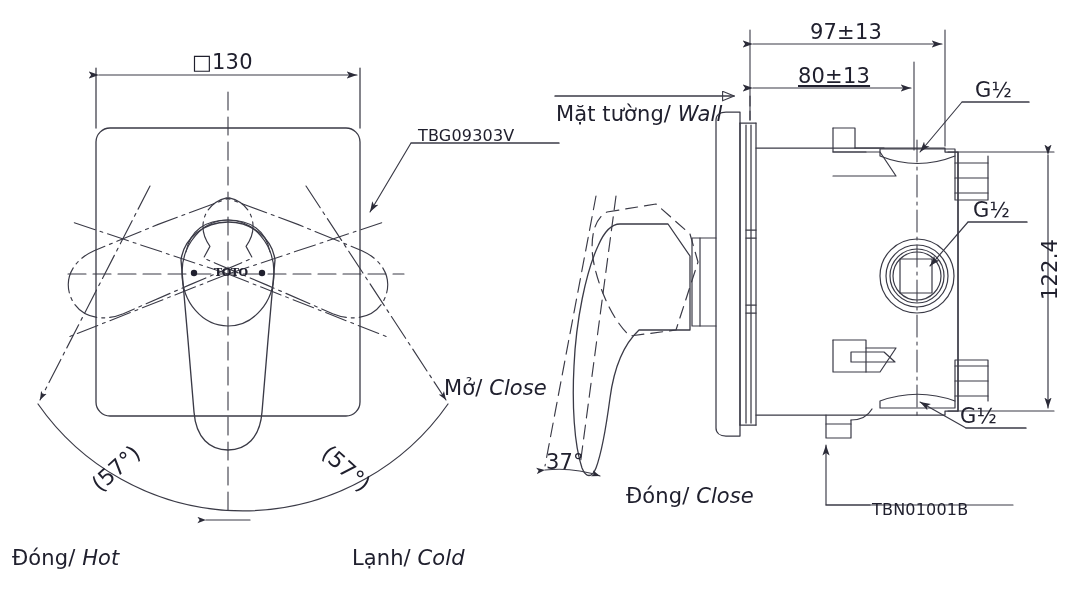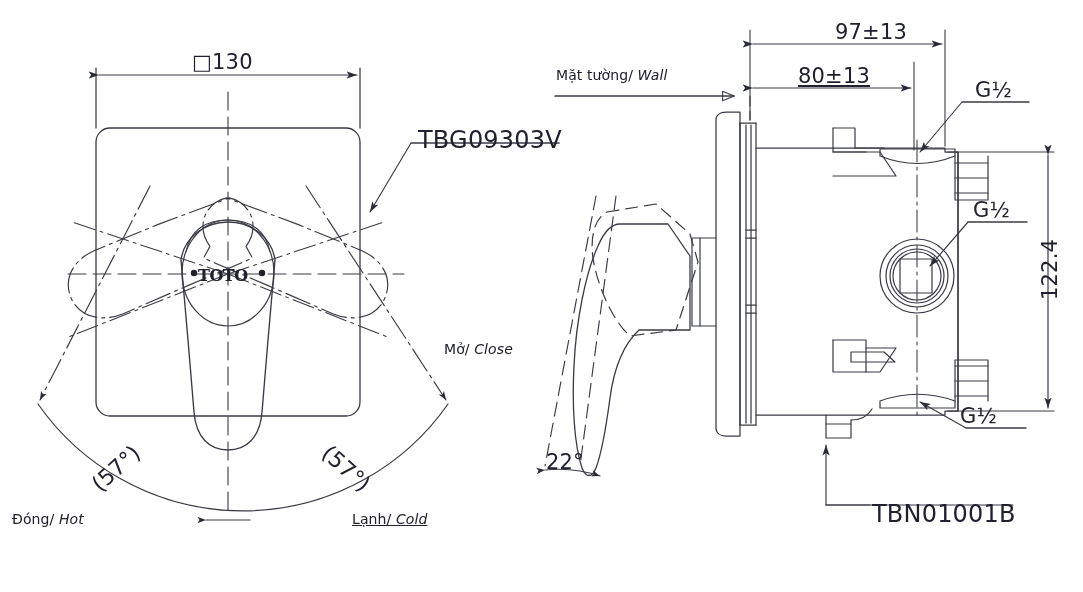--- a/index.html
+++ b/index.html
@@ -2,22 +2,22 @@
 <html><head>
 <meta charset="utf-8">
 <style>
   html,body{margin:0;padding:0;background:#ffffff;}
   body{width:1083px;height:592px;overflow:hidden;
        font-family:"DejaVu Sans","Liberation Sans",sans-serif;color:#1a1a28;}
   #root{position:relative;width:1083px;height:592px;}
   svg.canvas{position:absolute;left:0;top:0;width:1083px;height:592px;}
   .lbl{position:absolute;white-space:nowrap;color:#20202e;line-height:1;}
   .lbl.dim{font-size:21px;letter-spacing:.2px;}
-  .lbl.part{font-size:24px;letter-spacing:.2px;}
-  .lbl.cap{font-size:14px;letter-spacing:.1px;}
+  .lbl.part{font-size:16px;letter-spacing:.2px;}
+  .lbl.cap{font-size:21px;letter-spacing:.1px;margin-top:36px;}
   .lbl.cap .it{font-style:italic;}
   .rot90{transform-origin:0 0;transform:rotate(-90deg);}
   .arcnum{font-size:22px;color:#20202e;}
 </style>
 </head>
 <body>
 
 <div id="root">
 
   <svg class="canvas" viewBox="0 0 1083 592">
@@ -234,46 +234,49 @@
         <path d="M555,96 L734,96"></path>
       </g>
 
     </g>
   </svg>
 
   <div class="lbl dim" style="left:192px;top:52px;">□130</div>
 
   <div class="lbl part" style="left:418px;top:128px;">TBG09303V</div>
 
-  <div style="position:absolute;left:198px;top:266px;font-size:16px;font-weight:700;letter-spacing:-0.5px;color:#20202e;font-family:'DejaVu Serif','Liberation Serif',serif;">TOTO</div>
+  <div style="position:absolute;left:214px;top:266px;font-size:11px;font-weight:700;letter-spacing:-0.5px;color:#20202e;font-family:'DejaVu Serif','Liberation Serif',serif;">TOTO</div>
 
   <div class="arcnum" style="position:absolute;left:88px;top:456px;transform:rotate(-42deg);transform-origin:center;">(57°)</div>
   <div class="arcnum" style="position:absolute;left:318px;top:456px;transform:rotate(42deg);transform-origin:center;">(57°)</div>
 
   <div class="lbl cap" style="left:12px;top:512px;">
     <span>Đóng/ </span><span class="it">Hot</span>
   </div>
-  <div class="lbl cap" style="left:352px;top:512px;text-decoration:underline;">
+  <div class="lbl cap" style="left:352px;top:512px;">
     <span>Lạnh/ </span><span class="it">Cold</span>
   </div>
 
   <div class="lbl cap" style="left:556px;top:68px;">
     <span>Mặt tường/ </span><span class="it">Wall</span>
   </div>
 
-  <div class="lbl dim" style="left:810px;top:22px;margin-left:25px;">97±13</div>
+  <div class="lbl dim" style="left:810px;top:22px;">97±13</div>
   <div class="lbl dim" style="left:798px;top:66px;text-decoration:underline;">80±13</div>
 
   <div class="lbl dim rot90" style="left:1040px;top:300px;">122.4</div>
 
   <div class="lbl dim" style="left:975px;top:80px;">G½</div>
   <div class="lbl dim" style="left:973px;top:200px;">G½</div>
   <div class="lbl dim" style="left:960px;top:406px;">G½</div>
 
   <div class="lbl part" style="left:872px;top:478px;margin-top:24px;">TBN01001B</div>
 
   <div class="lbl cap" style="left:444px;top:342px;">
     <span>Mở/ </span><span class="it">Close</span>
   </div>
-
-  <div class="lbl dim" style="left:546px;top:452px;">22°</div>
+  <div class="lbl cap" style="left:626px;top:450px;">
+    <span>Đóng/ </span><span class="it">Close</span>
+  </div>
+
+  <div class="lbl dim" style="left:546px;top:452px;">37°</div>
 
 </div>
 
 </body></html>

